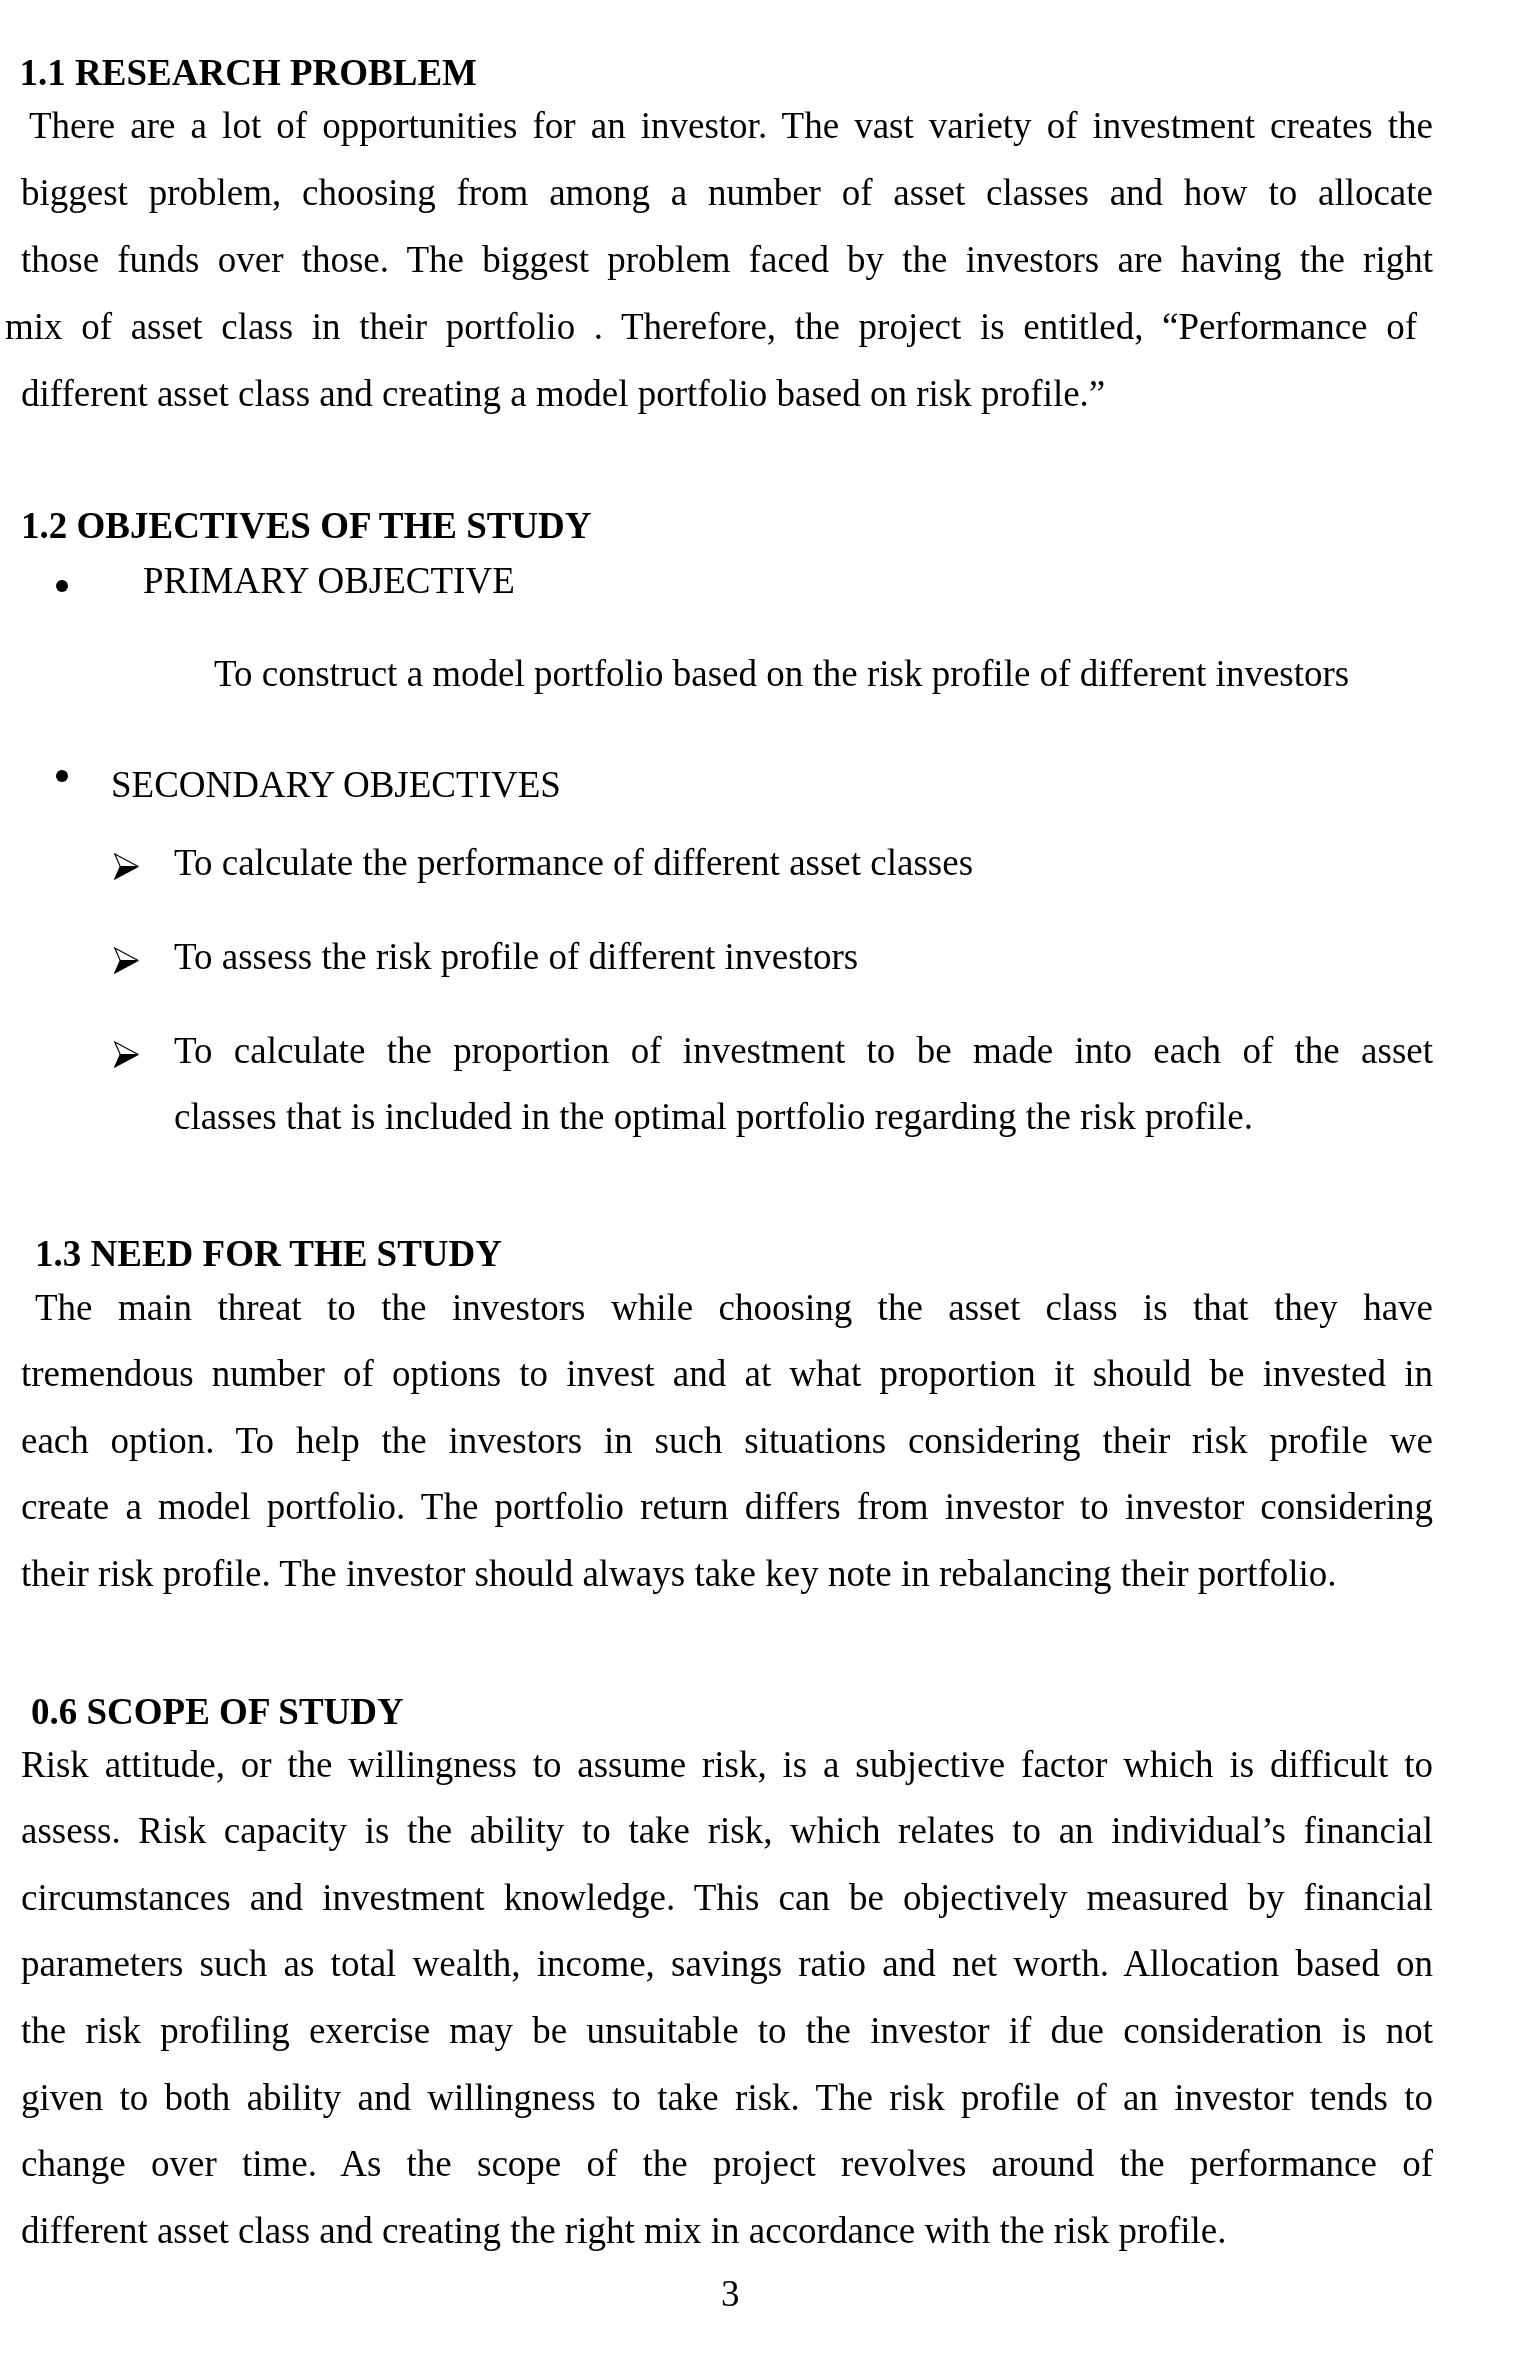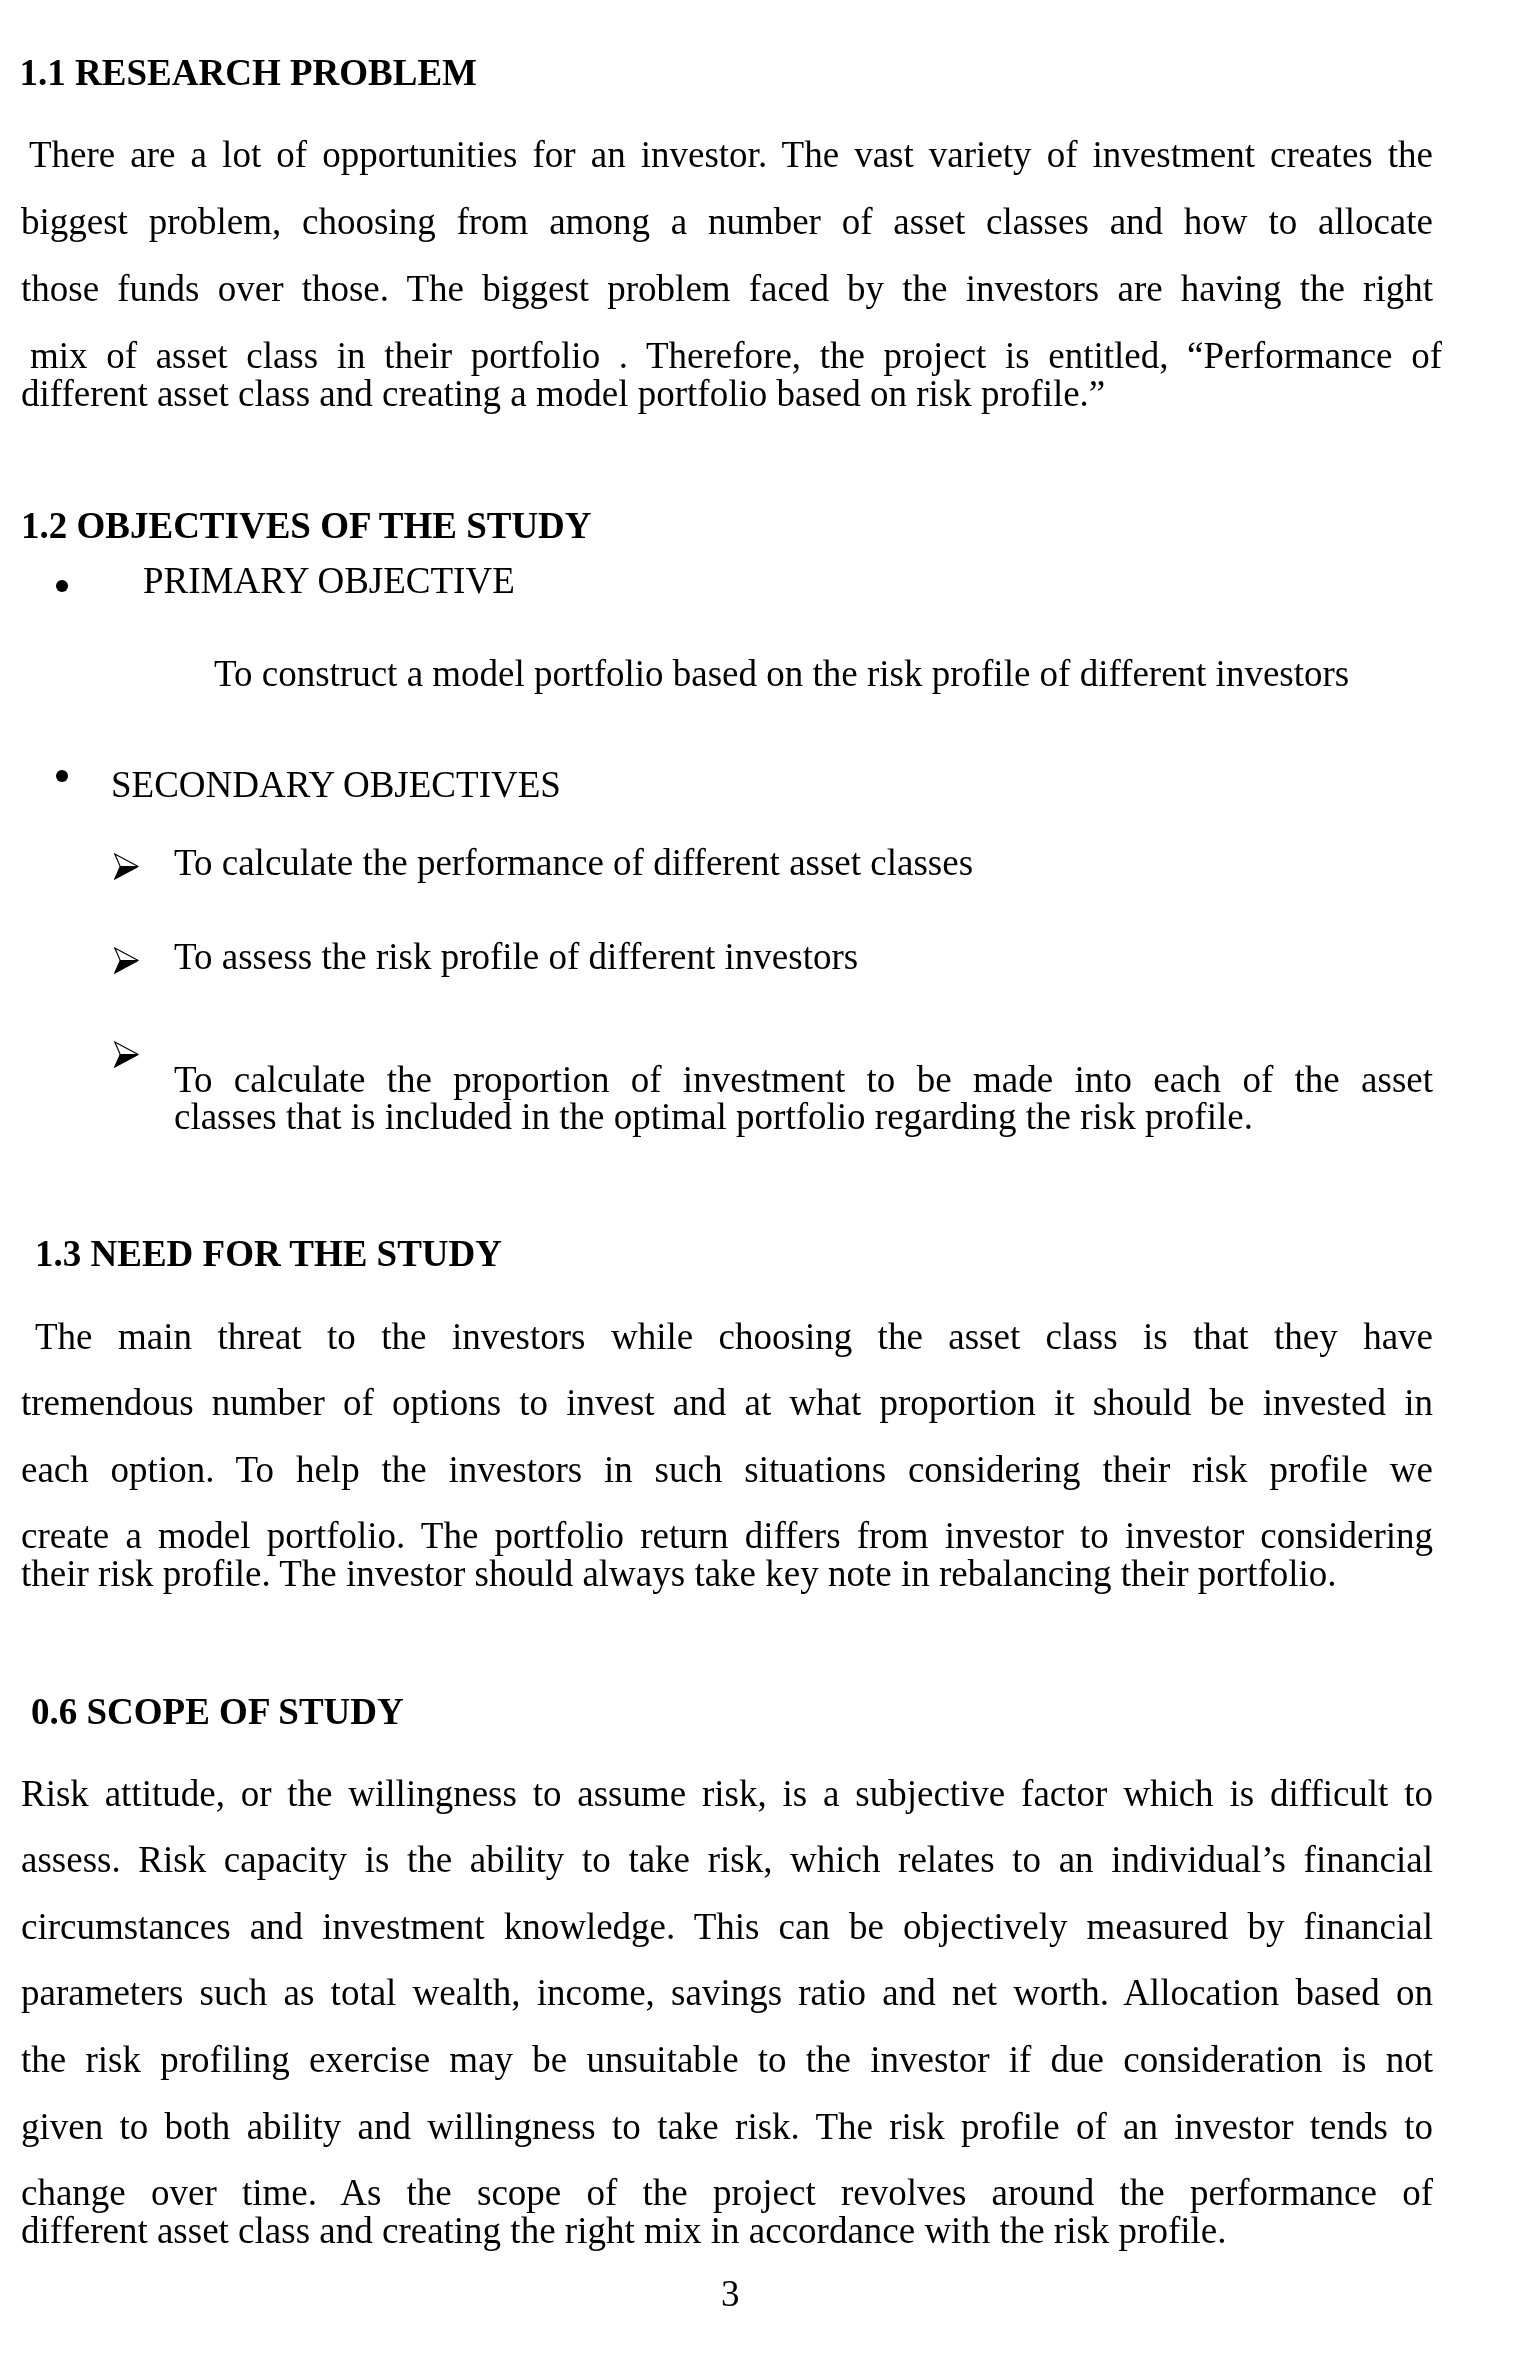--- a/index.html
+++ b/index.html
@@ -1,32 +1,32 @@
 <!DOCTYPE html>
 <html style="font-size:12.5px"><head>
 <meta charset="utf-8">
 <style>
   html, body { margin: 0; padding: 0; background: #ffffff; }
   body { width: 1535px; height: 2377px; position: relative; overflow: hidden;
          font-family: "Liberation Serif", "DejaVu Serif", serif; color: #000; }
   .ln { position: absolute; font-size: 37px; line-height: 44px; white-space: nowrap; }
-  .j { white-space: normal; text-align: justify; text-align-last: justify; overflow: hidden; height: 44px; margin-top: 29px; }
+  .j { white-space: normal; text-align: justify; text-align-last: justify; overflow: hidden; height: 44px; }
   .h { position: absolute; font-size: 37px; line-height: 44px; font-weight: bold; white-space: nowrap; margin-top: 40px; }
   .bullet { position: absolute; width: 11.8px; height: 11.8px; border-radius: 50%; background: #000; }
   .arrow { position: absolute; width: 25px; height: 27px; }
   .pg { position: absolute; font-size: 37px; line-height: 44px; }
 </style>
 </head>
 <body>
 
 <div class="h" style="left:19.6px; top:11px;">1.1 RESEARCH PROBLEM</div>
 <div class="ln j" style="left:29px; width:1404px; top:104px;">There are a lot of opportunities for an investor. The vast variety of investment creates the</div>
 <div class="ln j" style="left:21px; width:1412px; top:171px;">biggest problem, choosing from among a number of asset classes and how to allocate</div>
 <div class="ln j" style="left:21px; width:1412px; top:238px;">those funds over those. The biggest problem faced by the investors are having the right</div>
-<div class="ln j" style="left:30px; width:1412px; top:305px;">mix of asset class in their portfolio . Therefore, the project is entitled, “Performance of</div>
+<div class="ln j" style="left:5px; width:1412px; top:305px;">mix of asset class in their portfolio . Therefore, the project is entitled, “Performance of</div>
 <div class="ln" style="left:21px; top:372px;">different asset class and creating a model portfolio based on risk profile.”</div>
 
 <div class="h" style="left:21px; top:464px;">1.2 OBJECTIVES OF THE STUDY</div>
 
 <span class="bullet" style="left:56px; top:580px;"></span>
 <div class="ln" style="left:111px; top:559px;margin-left:32px;">PRIMARY OBJECTIVE</div>
 <div class="ln" style="left:214px; top:652px;">To construct a model portfolio based on the risk profile of different investors</div>
 
 <span class="bullet" style="left:56px; top:770px;"></span>
 <div class="ln" style="left:111px; top:749px;margin-top:14px;">SECONDARY OBJECTIVES</div>

